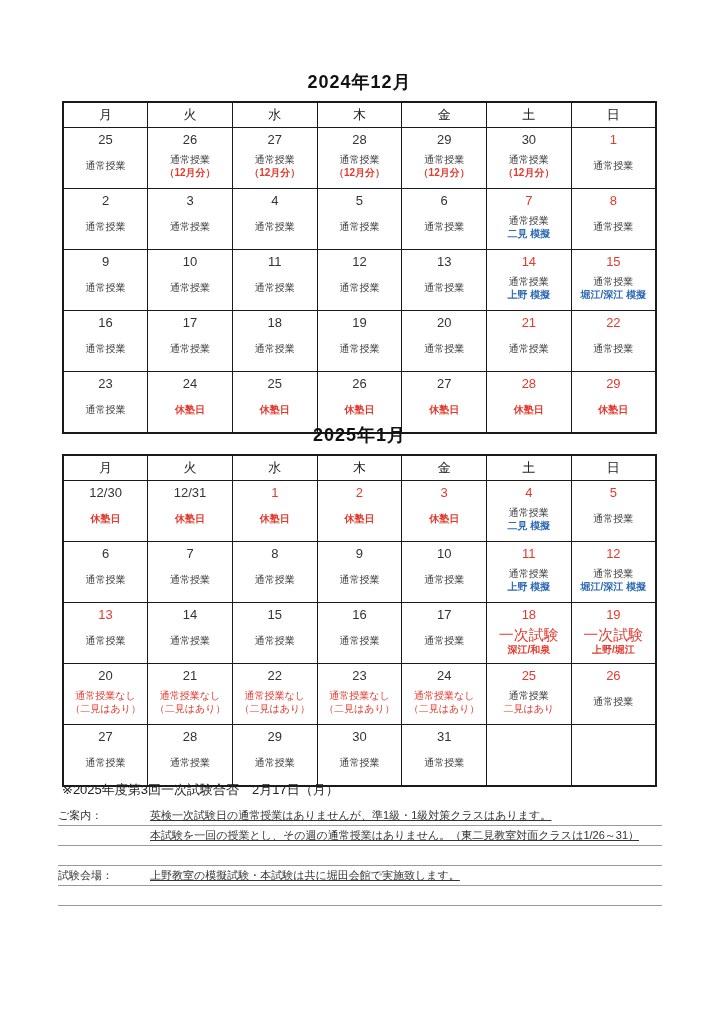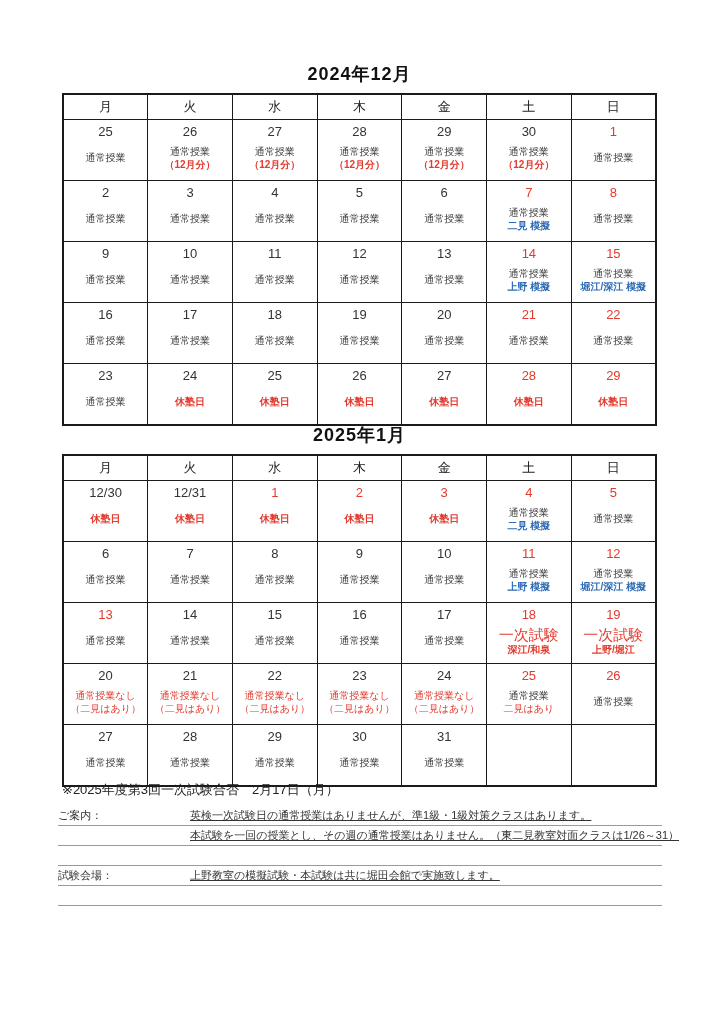--- a/index.html
+++ b/index.html
@@ -2,21 +2,21 @@
 <html style="--red: #e23a2e; --blue: #2e6bb4;"><head>
 <meta charset="utf-8">
 <style>
   html,body{margin:0;padding:0;}
   body{
     width:724px;height:1024px;background:#ffffff;position:relative;
     font-family:"Liberation Sans","DejaVu Sans",sans-serif;
     -webkit-font-smoothing:antialiased;
   }
   .cal{position:absolute;left:62px;width:595px;}
-  #cal-0{top:63px;}
+  #cal-0{top:71px;}
   #cal-1{top:424px;}
   .cal-title{
     text-align:center;font-size:18px;font-weight:bold;color:#111;
     line-height:22px;margin-bottom:8px;letter-spacing:1px;
   }
   table.cal-table{
     border-collapse:collapse;width:595px;table-layout:fixed;
     border:2px solid #1a1a1a;
   }
   th,td{border:1.5px solid #1a1a1a;padding:0;}
@@ -32,21 +32,21 @@
   .t-redbold{color:var(--red,#e23a2e);font-weight:bold;}
   .t-bluebold{color:var(--blue,#2e6bb4);font-weight:bold;}
   .t-bigred{color:var(--red,#e23a2e);font-weight:normal;font-size:15px;line-height:17px;}
   .footnote{
     position:absolute;top:781px;left:62px;width:595px;
     font-size:13px;color:#222;
   }
   .notes{position:absolute;top:806px;left:58px;width:604px;}
   .note-row{
     display:flex;align-items:flex-end;height:20px;box-sizing:border-box;
-    border-bottom:1px solid #9a9a9a;padding-bottom:2px;gap:40px;
+    border-bottom:1px solid #9a9a9a;padding-bottom:2px;
   }
   .note-label{width:92px;font-size:11px;color:#333;flex-shrink:0;}
   .note-text{font-size:11px;color:#333;white-space:nowrap;text-decoration:underline;}
 </style>
 </head>
 <body>
 
 <div>
 
   <div class="cal" id="cal-0">

